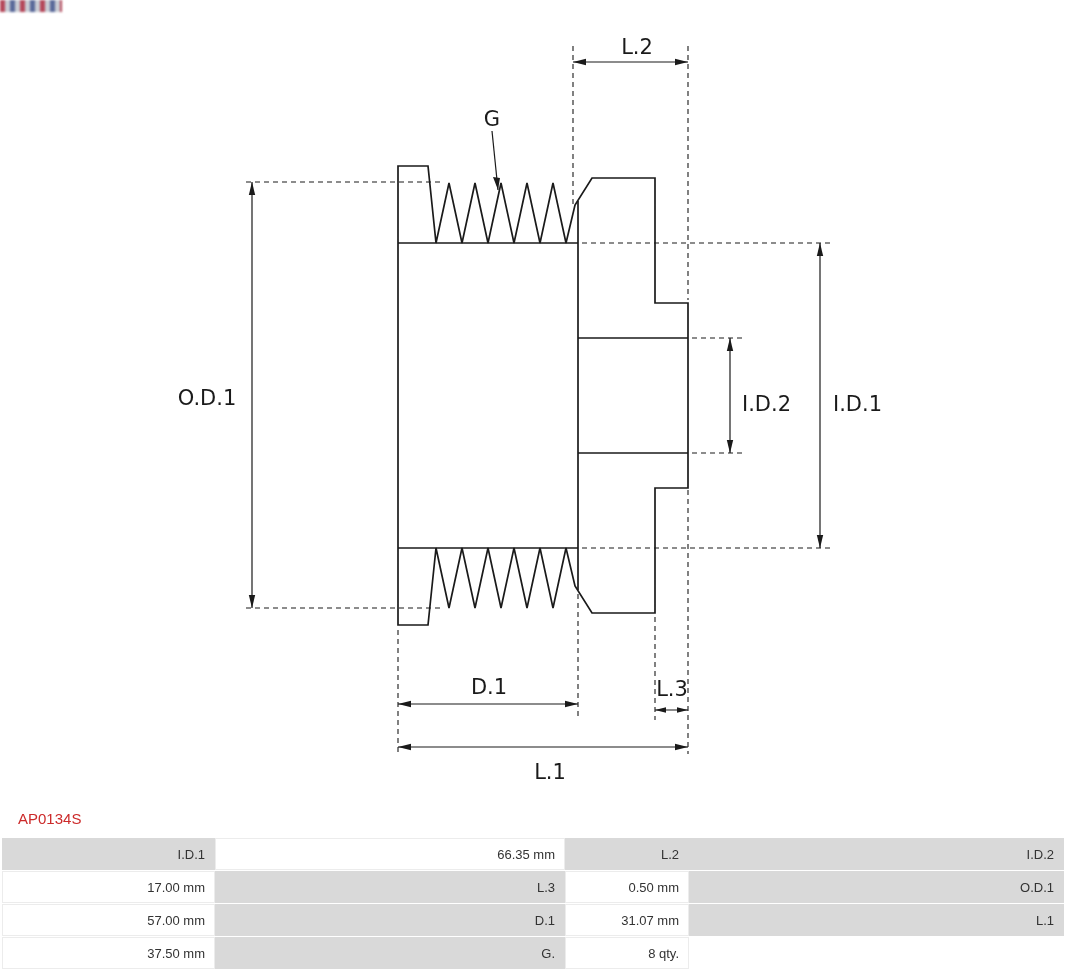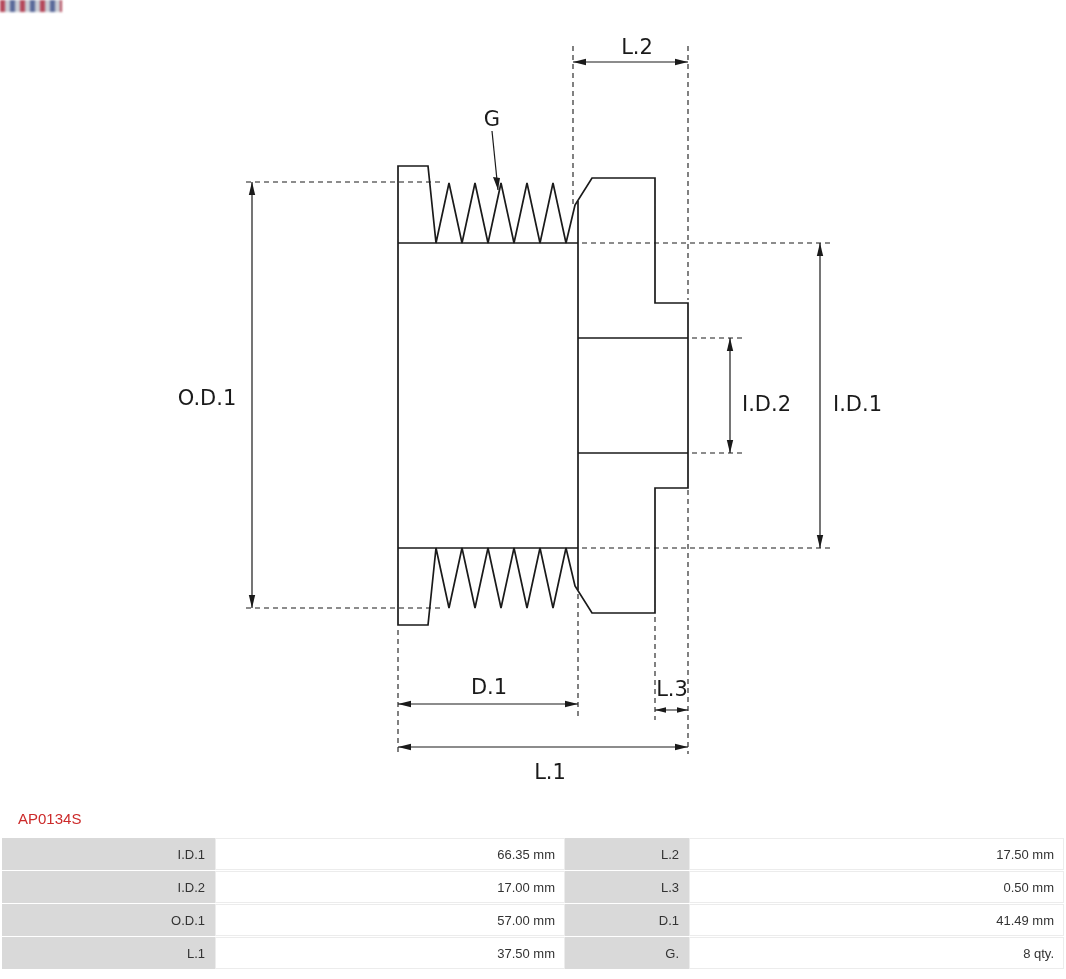--- a/index.html
+++ b/index.html
@@ -92,29 +92,28 @@
   <text x="550" y="779" text-anchor="middle">L.1</text>
 </svg>
 </div>
 
 <div class="partno">AP0134S</div>
 
 <div class="spec-table">
   <div class="tcell lbl">I.D.1</div>
   <div class="tcell val">66.35 mm</div>
   <div class="tcell lbl">L.2</div>
-  <div class="tcell val">17.50 mm</div>
 
   <div class="tcell lbl">I.D.2</div>
   <div class="tcell val">17.00 mm</div>
   <div class="tcell lbl">L.3</div>
   <div class="tcell val">0.50 mm</div>
 
   <div class="tcell lbl">O.D.1</div>
   <div class="tcell val">57.00 mm</div>
   <div class="tcell lbl">D.1</div>
-  <div class="tcell val">41.49 mm</div>
+  <div class="tcell val">31.07 mm</div>
 
   <div class="tcell lbl">L.1</div>
   <div class="tcell val">37.50 mm</div>
   <div class="tcell lbl">G.</div>
   <div class="tcell val">8 qty.</div>
 </div>
 
 </body></html>

